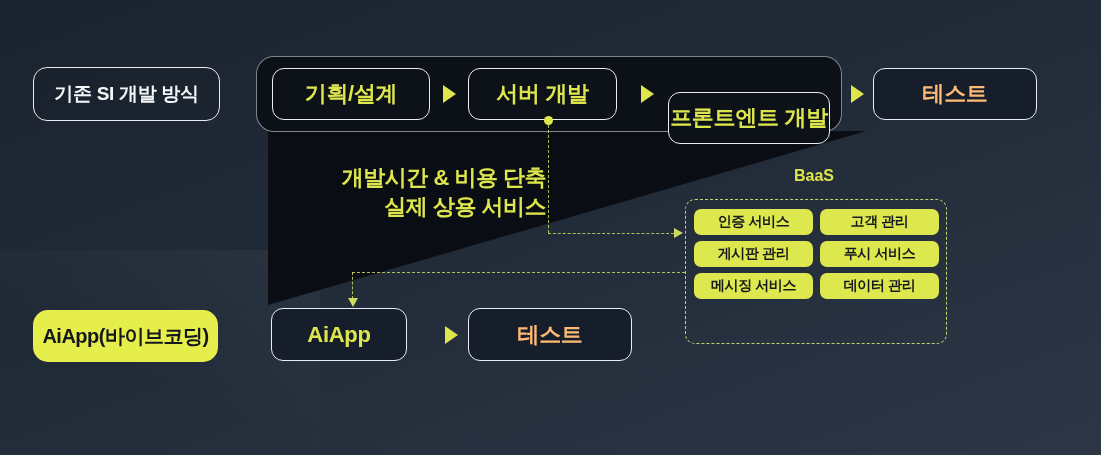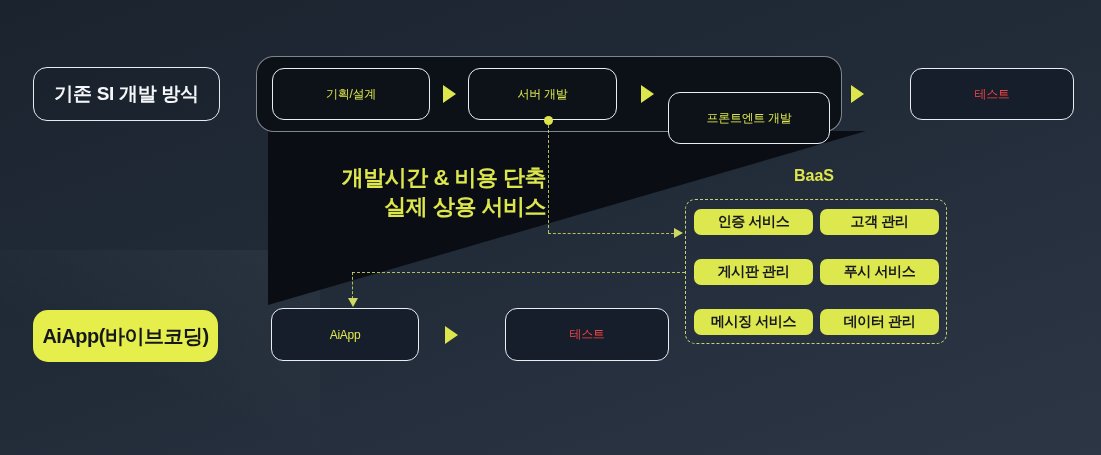--- a/index.html
+++ b/index.html
@@ -17,26 +17,26 @@
     position:absolute;left:268px;top:131px;width:598px;height:174px;
     background:#0a0e14;clip-path:polygon(0 0,100% 0,0 100%);
   }
   .flow-shell{
     position:absolute;left:256px;top:56px;width:586px;height:76px;
     box-sizing:border-box;border:1px solid rgba(222,229,238,0.55);
     border-radius:18px;background:#0c1118;
   }
   .box{
     position:absolute;box-sizing:border-box;display:flex;align-items:center;justify-content:center;
-    border:1.4px solid #eaeef4;border-radius:12px;font-weight:400;font-size:12px;letter-spacing:-0.3px;
+    border:1.4px solid #eaeef4;border-radius:12px;font-weight:700;font-size:22px;letter-spacing:-0.3px;
   }
   .box.dark{background:#0d1219;}
   .box.mid{background:#161e2b;}
   .yellow-text{color:#dde64c;}
-  .white-text{color:#ef4444;margin-left:37px;}
+  .white-text{color:#fdba74;}
   .label-box{
     position:absolute;box-sizing:border-box;display:flex;align-items:center;justify-content:center;
     border:1.4px solid #e6ebf2;border-radius:14px;color:#f4f6f9;font-weight:700;font-size:19px;letter-spacing:-0.3px;
     background:rgba(10,15,22,0.12);
   }
   .tri-right{
     position:absolute;width:0;height:0;
     border-left:13px solid #dde64c;border-top:9px solid transparent;border-bottom:9px solid transparent;
   }
   .headline{
@@ -56,21 +56,21 @@
     position:absolute;width:0;height:0;
     border-top:9px solid #cdd960;border-left:5px solid transparent;border-right:5px solid transparent;
   }
   .baas-title{
     position:absolute;left:764px;top:167px;width:100px;text-align:center;
     color:#dde64c;font-weight:700;font-size:16px;
   }
   .baas-box{
     position:absolute;left:685px;top:199px;width:262px;height:145px;box-sizing:border-box;
     border:1.2px dashed rgba(218,228,120,0.9);border-radius:10px;
-    display:grid;grid-template-columns:119px 119px;grid-auto-rows:26px;gap:24px 7px;padding:9px 8px;
+    display:grid;grid-template-columns:119px 119px;grid-auto-rows:26px;gap:6px 7px;padding:9px 8px;
   }
   .service-chip{
     display:flex;align-items:center;justify-content:center;
     background:#dde74e;border-radius:7px;color:#15181d;font-weight:700;font-size:14px;letter-spacing:-0.4px;
   }
   .pill{
     position:absolute;left:33px;top:310px;width:185px;height:52px;box-sizing:border-box;
     display:flex;align-items:center;justify-content:center;border-radius:15px;
     background:#e6ee4b;color:#14171b;font-weight:700;font-size:20px;letter-spacing:-0.5px;
   }
@@ -118,18 +118,18 @@
     <div class="service-chip">인증 서비스</div>
     <div class="service-chip">고객 관리</div>
     <div class="service-chip">게시판 관리</div>
     <div class="service-chip">푸시 서비스</div>
     <div class="service-chip">메시징 서비스</div>
     <div class="service-chip">데이터 관리</div>
   </div>
 
   <div class="pill">AiApp(바이브코딩)</div>
 
-  <div class="box mid yellow-text" style="left:271px;top:308px;width:148px;height:53px;text-align:center;">AiApp</div>
+  <div class="box mid yellow-text" style="left:271px;top:308px;width:136px;height:53px;text-align:center;">AiApp</div>
   <div class="tri-right" style="left:445px;top:326px;"></div>
 
   <div class="box mid white-text" style="left:468px;top:308px;width:164px;height:53px;">테스트</div>
 
 </div>
 
 </body></html>

